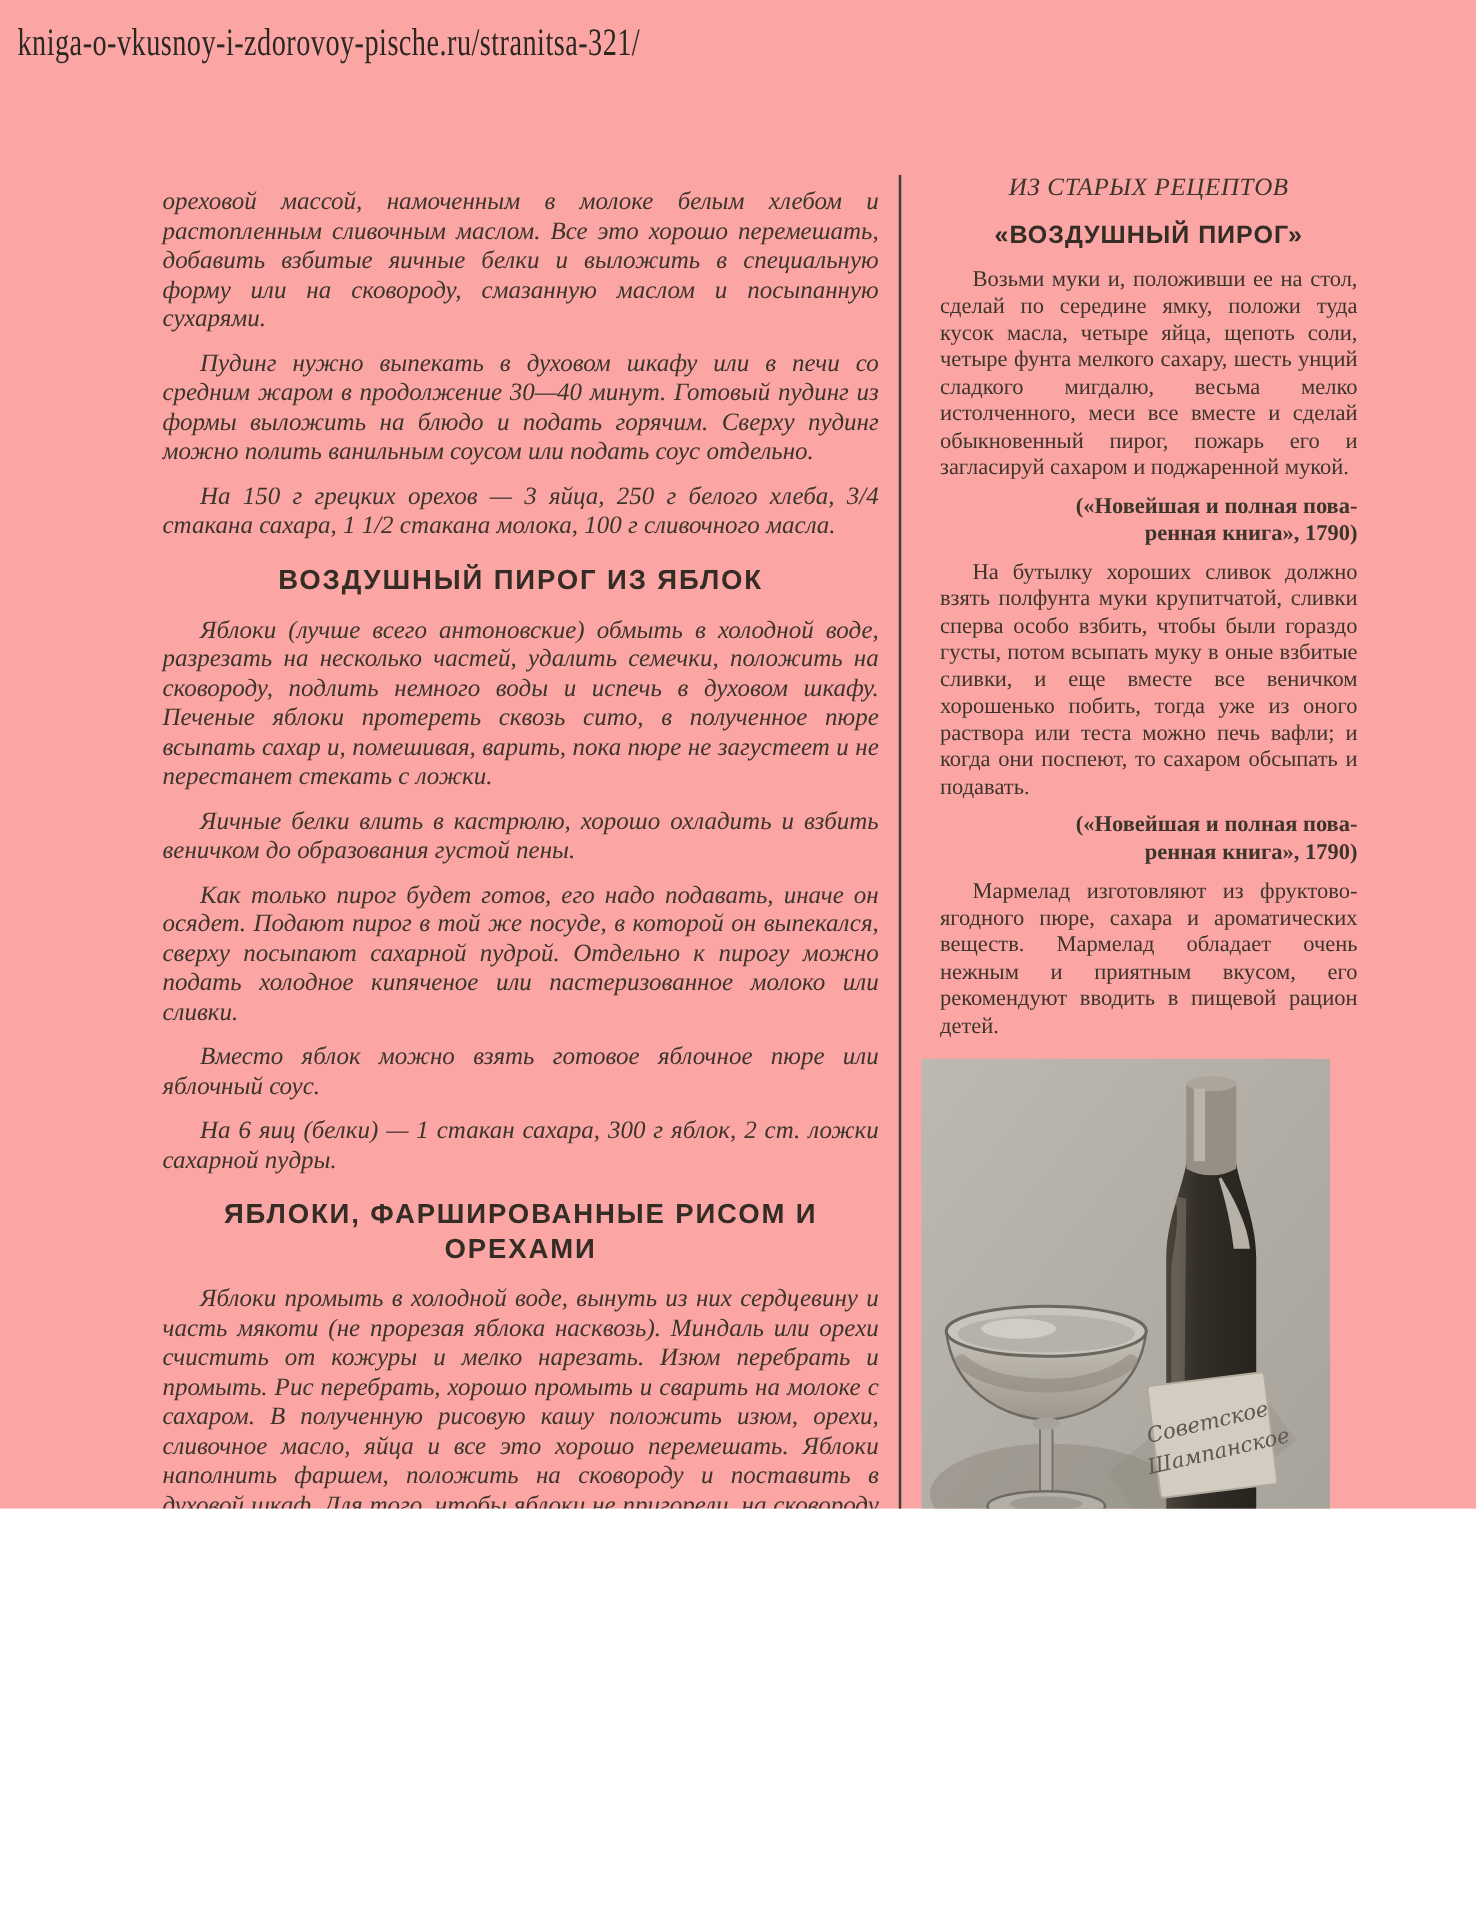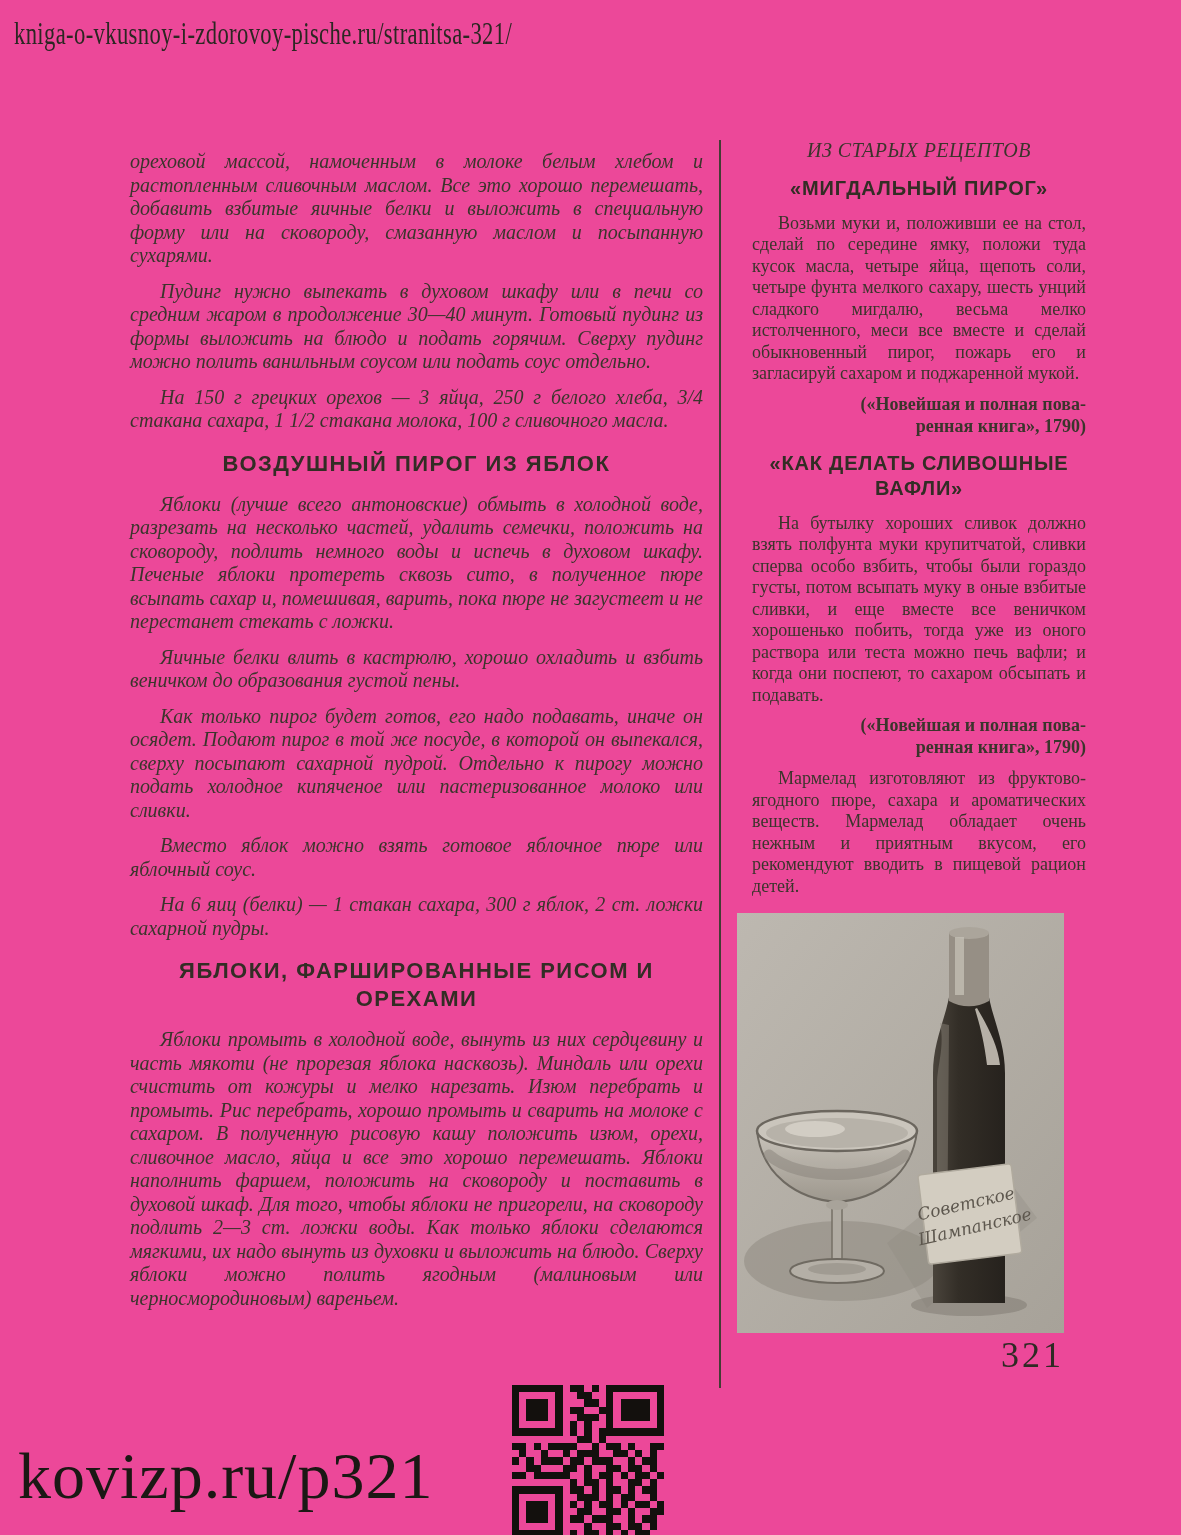--- a/index.html
+++ b/index.html
@@ -1,19 +1,19 @@
 <!DOCTYPE html>
 <html><head>
 <meta charset="utf-8">
 <style>
   html,body{margin:0;padding:0;}
   .canvas{
     position:relative;
-    width:1181px;height:1535px;
-    background:#ec4899;
+    width:1181px;height:1207px;
+    background:#fca5a5;
     overflow:hidden;
     font-family:"Liberation Serif",serif;
     color:#3b352c;
   }
   
   .site-url{
     position:absolute;left:14px;top:16px;
     font-size:31px;color:#2b2722;
     transform:scaleX(0.73);transform-origin:left top;
     white-space:nowrap;
@@ -101,28 +101,27 @@
 
     <h2 class="sec-title">ЯБЛОКИ, ФАРШИРОВАННЫЕ РИСОМ И ОРЕХАМИ</h2>
     <p>Яблоки промыть в холодной воде, вынуть из них сердцевину и часть мякоти (не прорезая яблока насквозь). Миндаль или орехи счистить от кожуры и мелко нарезать. Изюм перебрать и промыть. Рис перебрать, хорошо промыть и сварить на молоке с сахаром. В полученную рисовую кашу положить изюм, орехи, сливочное масло, яйца и все это хорошо перемешать. Яблоки наполнить фаршем, положить на сковороду и поставить в духовой шкаф. Для того, чтобы яблоки не пригорели, на сковороду подлить 2—3 ст. ложки воды. Как только яблоки сделаются мягкими, их надо вынуть из духовки и выложить на блюдо. Сверху яблоки можно полить ягодным (малиновым или черносмородиновым) вареньем.</p>
   </div>
 
   <div class="col-divider"></div>
 
   <div class="right-col">
     <p class="kicker">ИЗ СТАРЫХ РЕЦЕПТОВ</p>
 
-    <h3 class="recipe-title">«МИГДАЛЬНЫЙ ПИРОГ»</h3>
+    <h3 class="recipe-title">«ВОЗДУШНЫЙ ПИРОГ»</h3>
     <p>Возьми муки и, положивши ее на стол, сделай по середине ямку, положи туда кусок масла, четыре яйца, щепоть соли, четыре фунта мелкого сахару, шесть унций сладкого мигдалю, весьма мелко истолченного, меси все вместе и сделай обыкновенный пирог, пожарь его и загласируй сахаром и поджаренной мукой.</p>
     <div class="attribution">
       <div>(«Новейшая и полная пова-</div>
       <div>ренная книга», 1790)</div>
     </div>
 
-    <h3 class="recipe-title">«КАК ДЕЛАТЬ СЛИВОШНЫЕ ВАФЛИ»</h3>
     <p>На бутылку хороших сливок должно взять полфунта муки крупитчатой, сливки сперва особо взбить, чтобы были гораздо густы, потом всыпать муку в оные взбитые сливки, и еще вместе все веничком хорошенько побить, тогда уже из оного раствора или теста можно печь вафли; и когда они поспеют, то сахаром обсыпать и подавать.</p>
     <div class="attribution">
       <div>(«Новейшая и полная пова-</div>
       <div>ренная книга», 1790)</div>
     </div>
 
     <p>Мармелад изготовляют из фруктово-ягодного пюре, сахара и ароматических веществ. Мармелад обладает очень нежным и приятным вкусом, его рекомендуют вводить в пищевой рацион детей.</p>
 
     <div class="photo">
       <svg width="327" height="420" viewBox="0 0 327 420">

